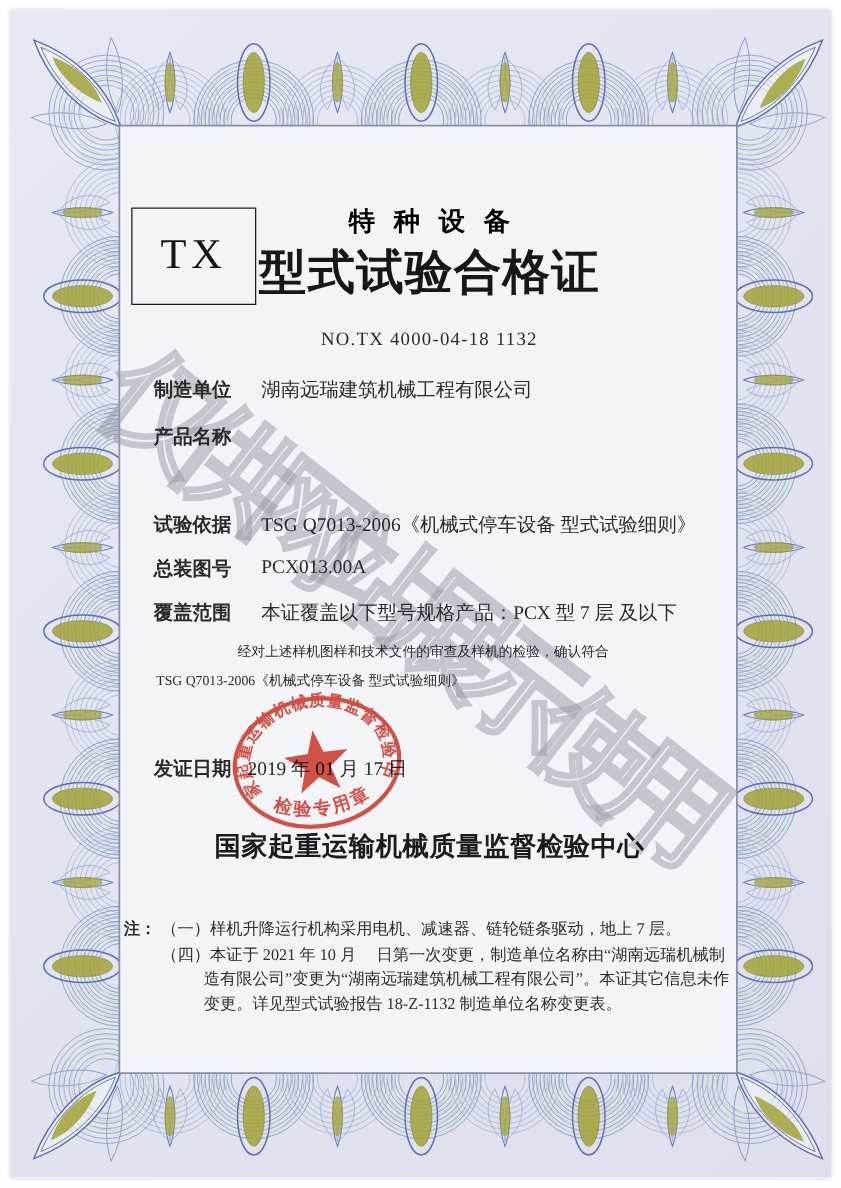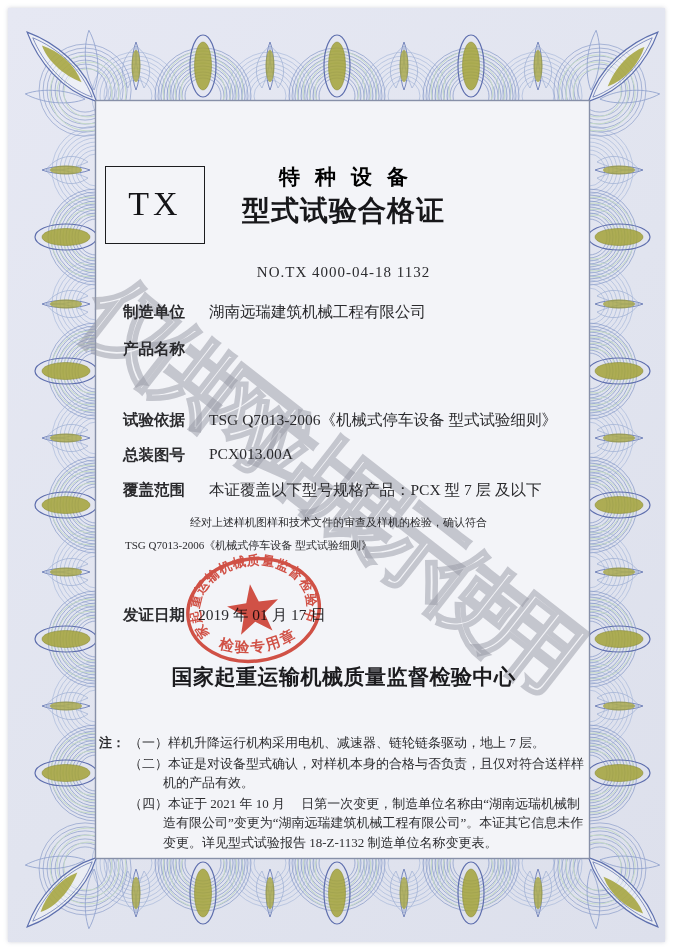--- a/index.html
+++ b/index.html
@@ -21,21 +21,21 @@
     transform:rotate(38deg);transform-origin:46px 58px;pointer-events:none;
   }
   .content{position:absolute;left:0;top:0;width:673px;height:950px;z-index:3;}
   .tx-box{
     position:absolute;left:105px;top:166px;width:100px;height:78px;
     border:1.5px solid #1c1c1f;box-sizing:border-box;text-align:center;line-height:74px;
     font-size:34px;font-weight:400;letter-spacing:4px;color:#141417;
   }
   .title-wrap{position:absolute;left:95px;top:0;width:497px;text-align:center;padding-left:18px;box-sizing:border-box;}
   .title-small{position:absolute;left:0;right:0;top:163px;font-size:21px;font-weight:600;letter-spacing:15px;text-indent:15px;color:#000000;}
-  .title-main{position:absolute;left:0;right:0;top:192px;font-size:28px;font-weight:700;letter-spacing:1px;color:#17171a;}
+  .title-main{position:absolute;left:0;right:0;top:192px;font-size:38px;font-weight:700;letter-spacing:1px;color:#17171a;}
   .cert-no{position:absolute;left:0;right:0;top:264px;font-size:15px;letter-spacing:1px;color:#2b2b2e;}
   .row{position:absolute;left:123px;display:flex;font-size:15.5px;color:#2a2a2d;justify-content:flex-end;}
   .row .lbl{flex:none;width:67px;font-weight:600;}
   .row .val{margin-left:19px;font-weight:500;white-space:nowrap;}
   .statement{position:absolute;left:125px;top:511px;width:420px;font-size:11px;line-height:23px;color:#2a2a2d;font-weight:500;}
   .statement .ln1{padding-left:65px;}
   .issuer{position:absolute;left:95px;top:663px;width:497px;text-align:center;font-size:21px;font-weight:700;letter-spacing:0.5px;color:#1b1b1e;}
   .notes{position:absolute;left:99px;top:733px;width:492px;font-size:13px;line-height:19.5px;color:#2d2d30;}
   .notes-inner{display:flex;}
   .note-label{flex:none;width:30px;font-weight:600;}
@@ -190,21 +190,20 @@
     <span class="val" style="margin-left:8px">2019 年 01 月 17 日</span>
   </div>
 
   <div class="issuer">国家起重运输机械质量监督检验中心</div>
 
   <div class="notes">
     <div class="notes-inner">
       <div class="note-label">注：</div>
       <div class="note-items">
         <div class="note-item">（一）样机升降运行机构采用电机、减速器、链轮链条驱动，地上 7 层。</div>
-        <div class="note-item">（二）本证是对设备型式确认，对样机本身的合格与否负责，且仅对符合送样样机的产品有效。</div>
         <div class="note-item">（四）本证于 2021 年 10 月　 日第一次变更，制造单位名称由“湖南远瑞机械制造有限公司”变更为“湖南远瑞建筑机械工程有限公司”。本证其它信息未作变更。详见型式试验报告 18-Z-1132 制造单位名称变更表。</div>
       </div>
     </div>
   </div>
 </div>
 
 <svg class="seal" width="150" height="130" viewBox="0 0 150 130">
   <defs>
     <path id="ringPath" d="M 27,78 A 54,42 0 1 1 123,78" fill="none"></path>
     <path id="botPath" d="M 36,95 Q 75,112 114,95" fill="none"></path>

